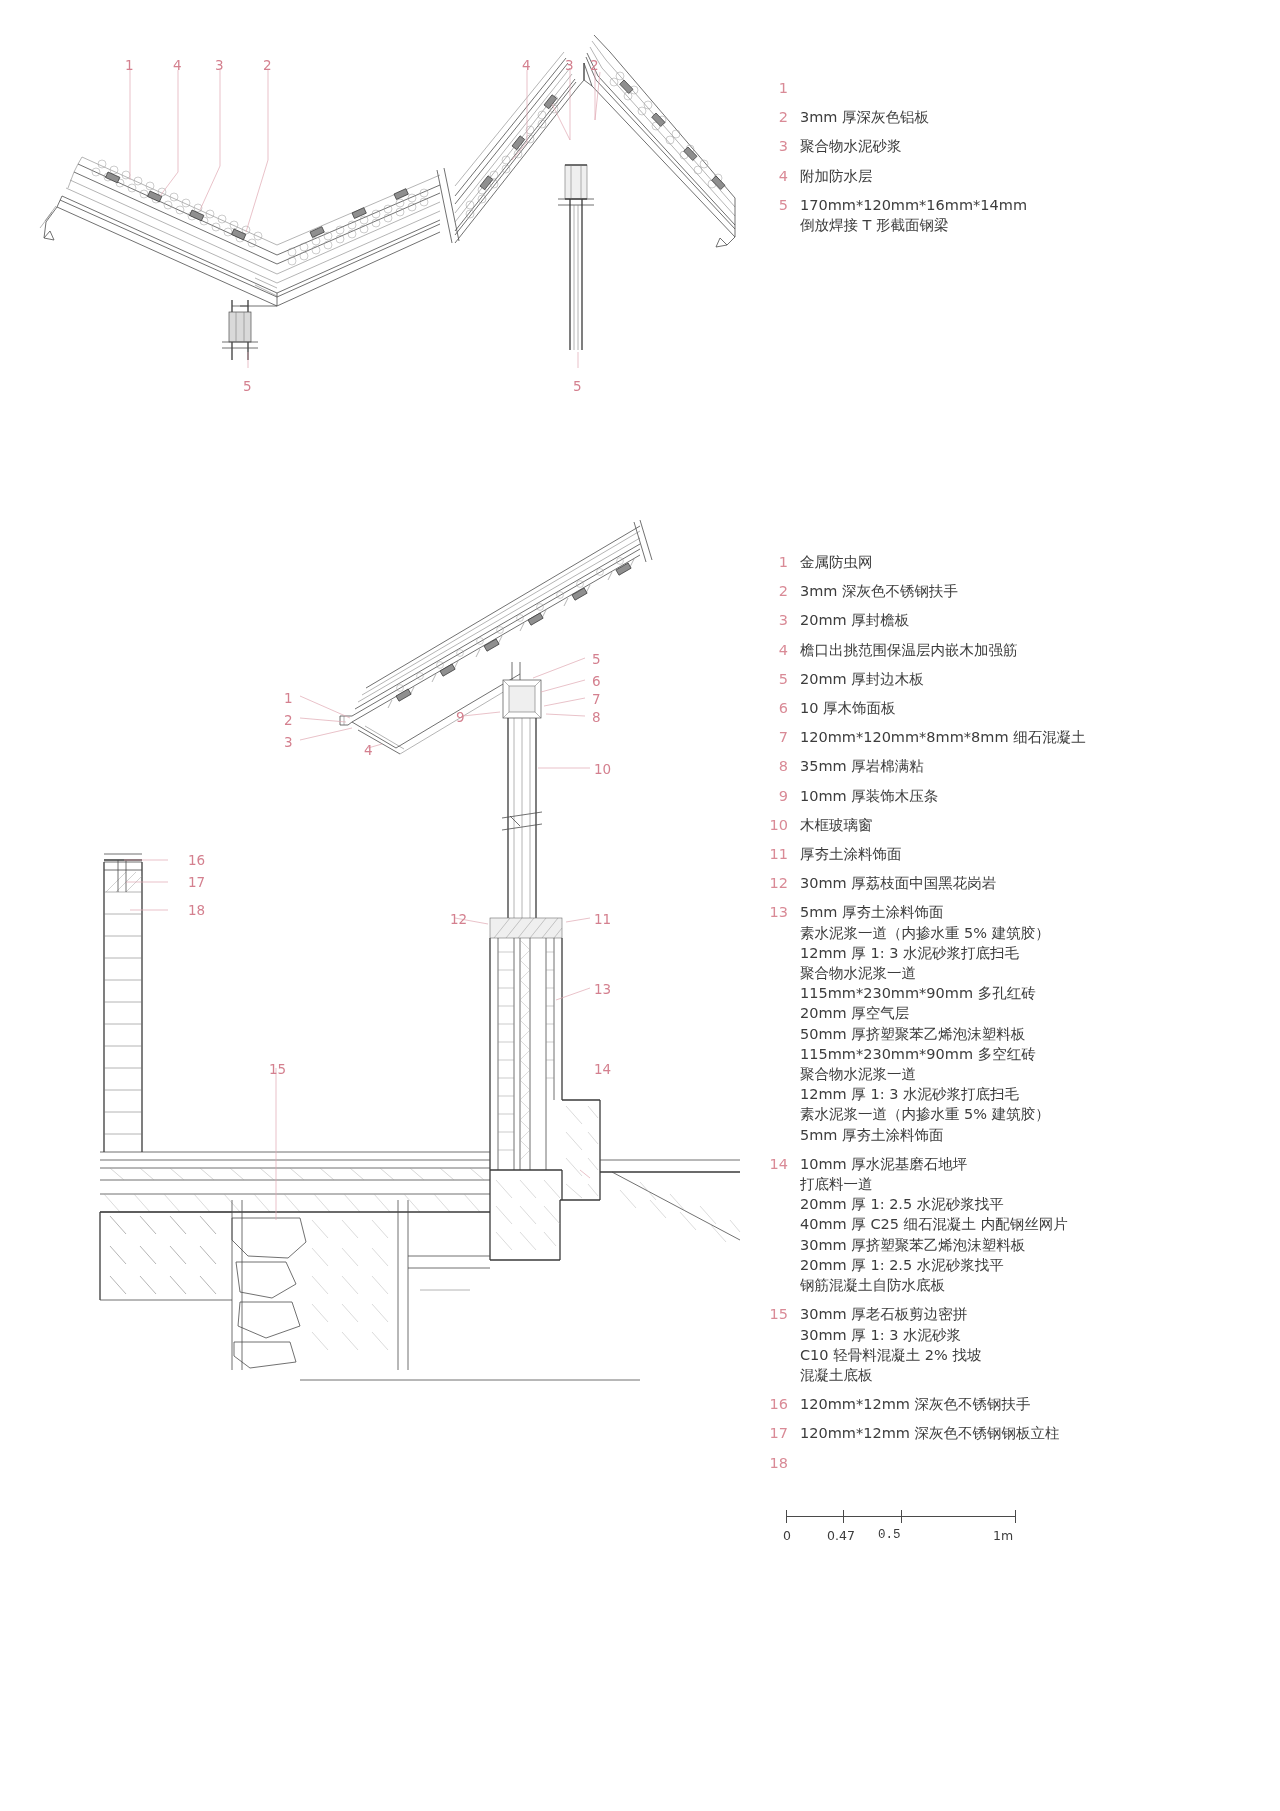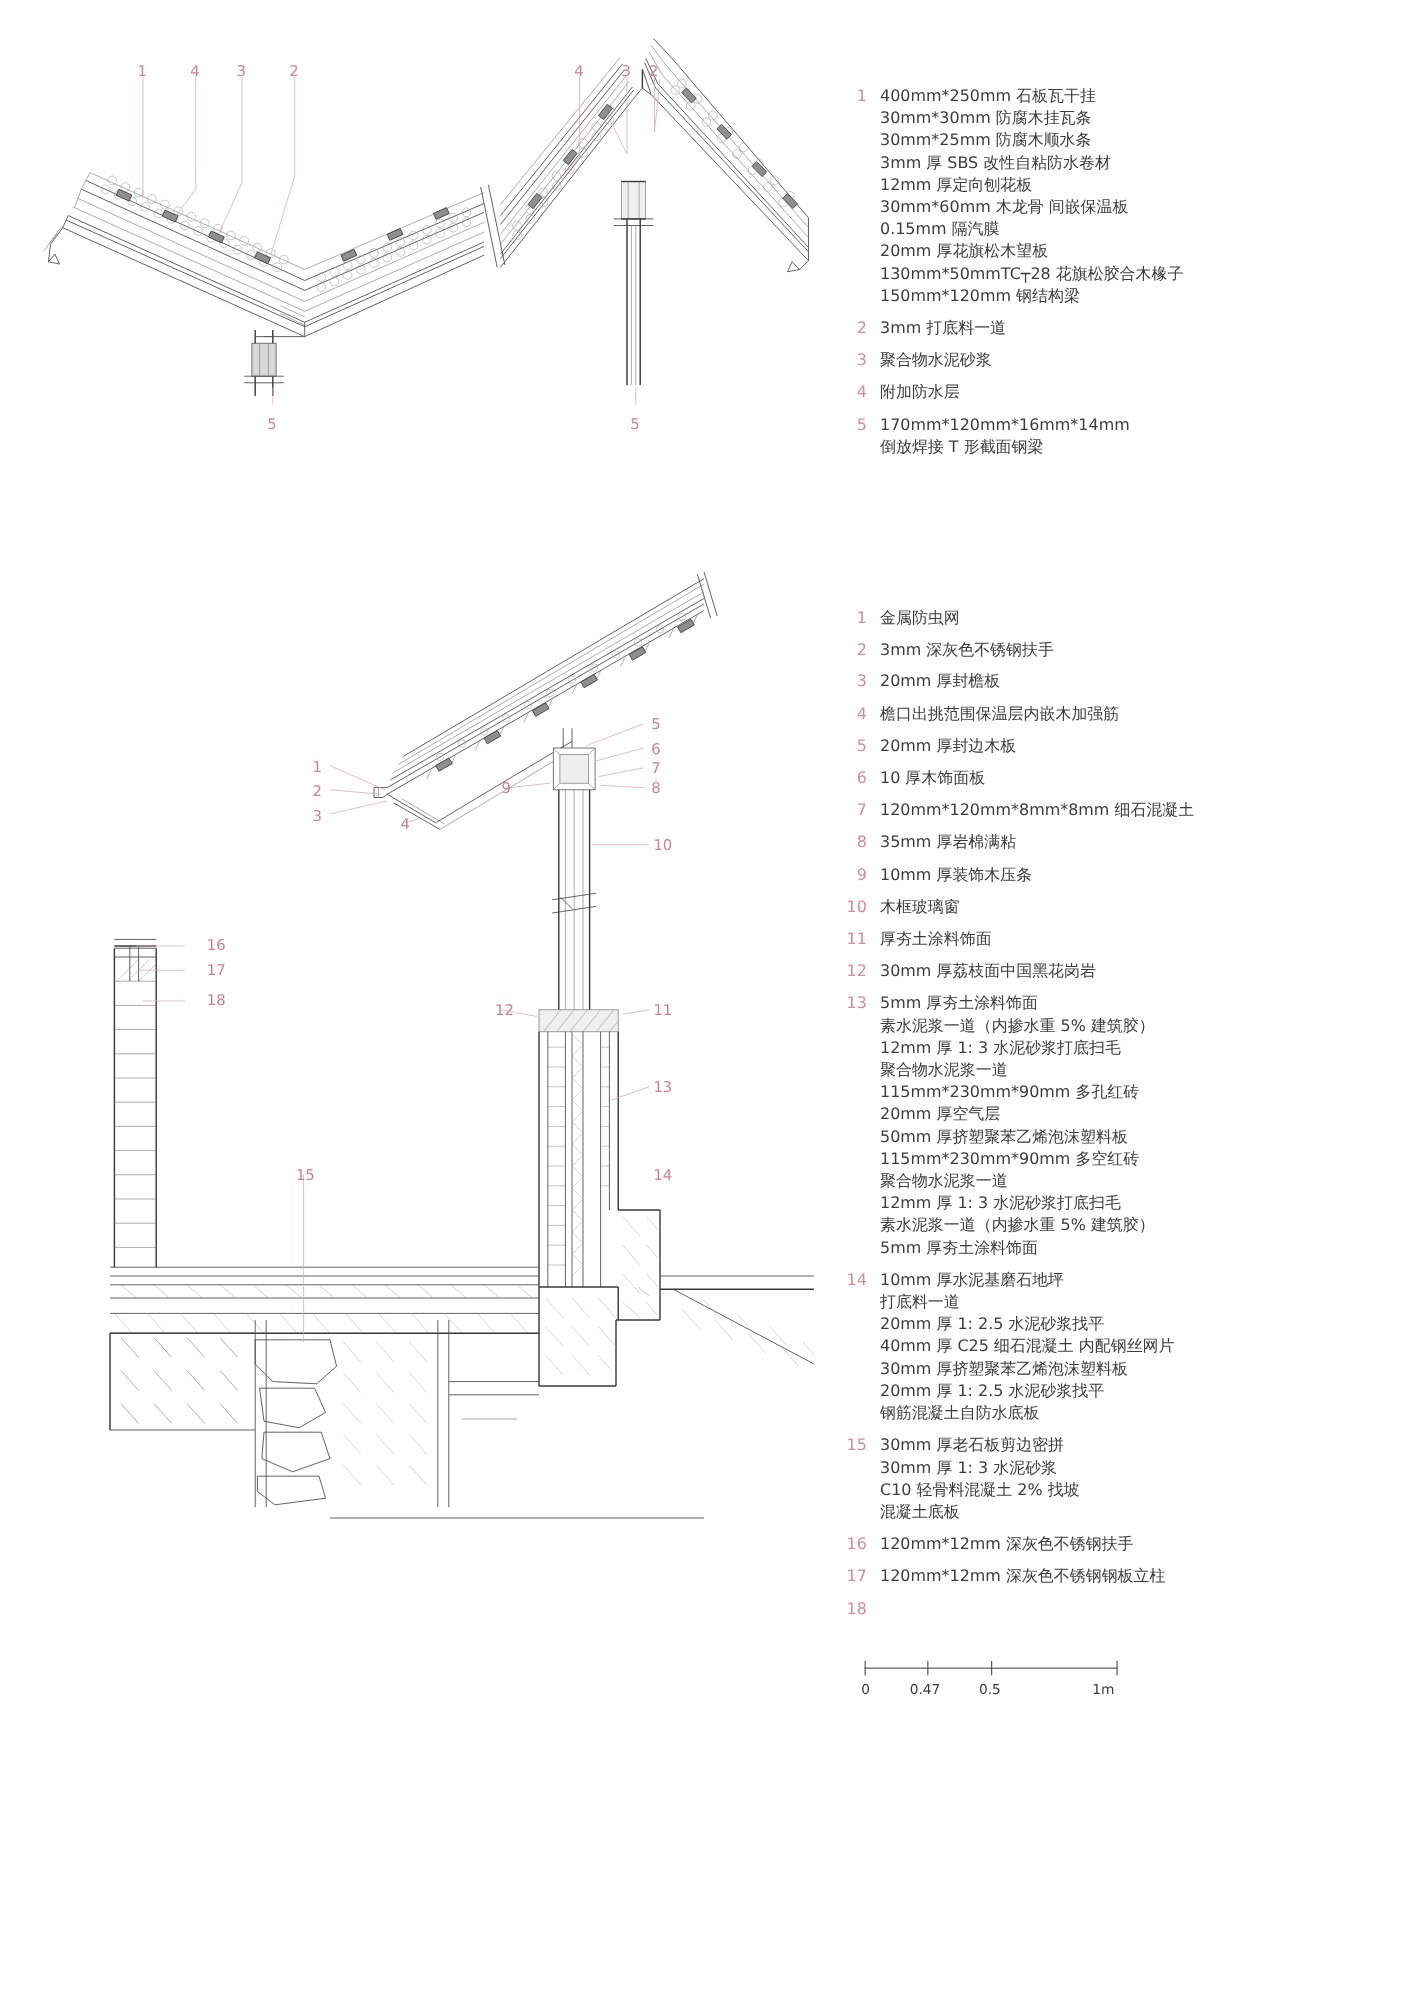--- a/index.html
+++ b/index.html
@@ -306,34 +306,24 @@
   <div class="leaderlabel" style="left:263px; top:57px;">2</div>
   <div class="leaderlabel" style="left:522px; top:57px;">4</div>
   <div class="leaderlabel" style="left:565px; top:57px;">3</div>
   <div class="leaderlabel" style="left:590px; top:57px;">2</div>
   <div class="leaderlabel" style="left:243px; top:378px;">5</div>
   <div class="leaderlabel" style="left:573px; top:378px;">5</div>
 
   <div class="legend" style="left:766px; top:78px; width:330px;">
     <div class="legend-row">
       <div class="legend-num">1</div>
-      <div class="legend-text">400mm*250mm 石板瓦干挂
-30mm*30mm 防腐木挂瓦条
-30mm*25mm 防腐木顺水条
-3mm 厚 SBS 改性自粘防水卷材
-12mm 厚定向刨花板
-30mm*60mm 木龙骨 间嵌保温板
-0.15mm 隔汽膜
-20mm 厚花旗松木望板
-130mm*50mmTC┬28 花旗松胶合木椽子
-150mm*120mm 钢结构梁</div>
     </div>
     <div class="legend-row">
       <div class="legend-num">2</div>
-      <div class="legend-text">3mm 打底料一道</div>
+      <div class="legend-text">3mm 厚深灰色铝板</div>
     </div>
     <div class="legend-row">
       <div class="legend-num">3</div>
       <div class="legend-text">聚合物水泥砂浆</div>
     </div>
     <div class="legend-row">
       <div class="legend-num">4</div>
       <div class="legend-text">附加防水层</div>
     </div>
     <div class="legend-row">
@@ -781,18 +771,18 @@
     <div class="sb-line">
       <div class="hbar"></div>
       <div class="tick" style="left:0px;"></div>
       <div class="tick" style="left:57px;"></div>
       <div class="tick" style="left:115px;"></div>
       <div class="tick" style="left:229px;"></div>
     </div>
     <div class="sb-labels">
       <span style="left:-3px;">0</span>
       <span style="left:41px;">0.47</span>
-      <span style="left:104px;">0.5</span>
+      <span style="left:92px;font-family:Liberation Mono, monospace;">0.5</span>
       <span style="left:207px;">1m</span>
     </div>
   </div>
 
 </div>
 
 </body></html>

